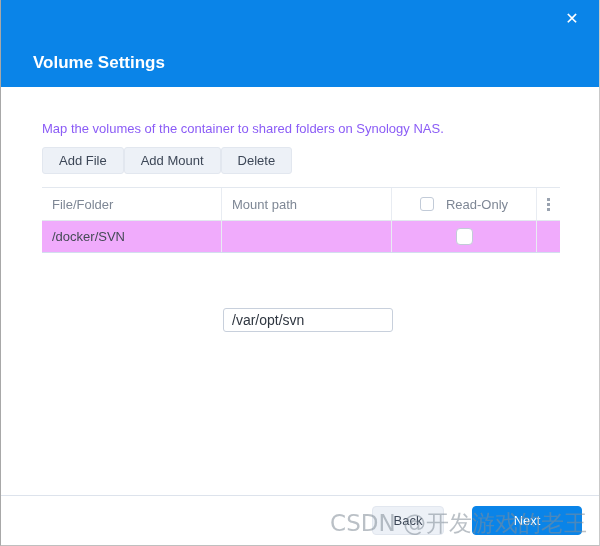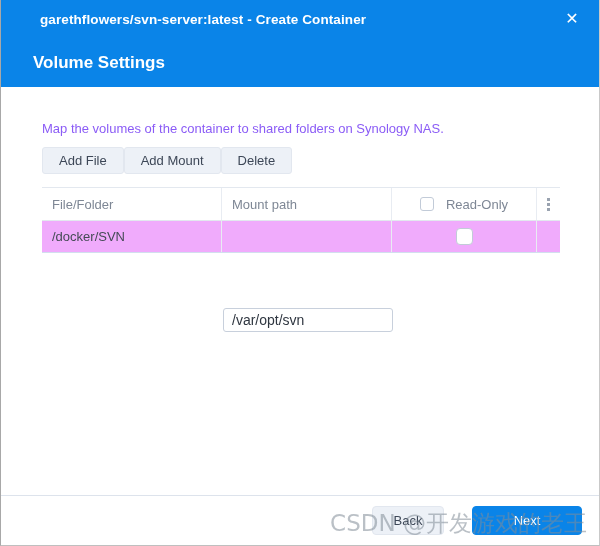--- a/index.html
+++ b/index.html
@@ -253,21 +253,20 @@
     pointer-events: none;
     letter-spacing: 0px;
   }
 </style>
 </head>
 <body>
 
 <div class="window">
 
   <div class="titlebar">
-    <div class="titlebar-text">garethflowers/svn-server:latest - Create Container</div>
     <div class="close-btn">✕</div>
   </div>
 
   <div class="subheader">
     <div class="subheader-text">Volume Settings</div>
   </div>
 
   <div class="body-area">
 
     <div class="description">Map the volumes of the container to shared folders on Synology NAS.</div>

